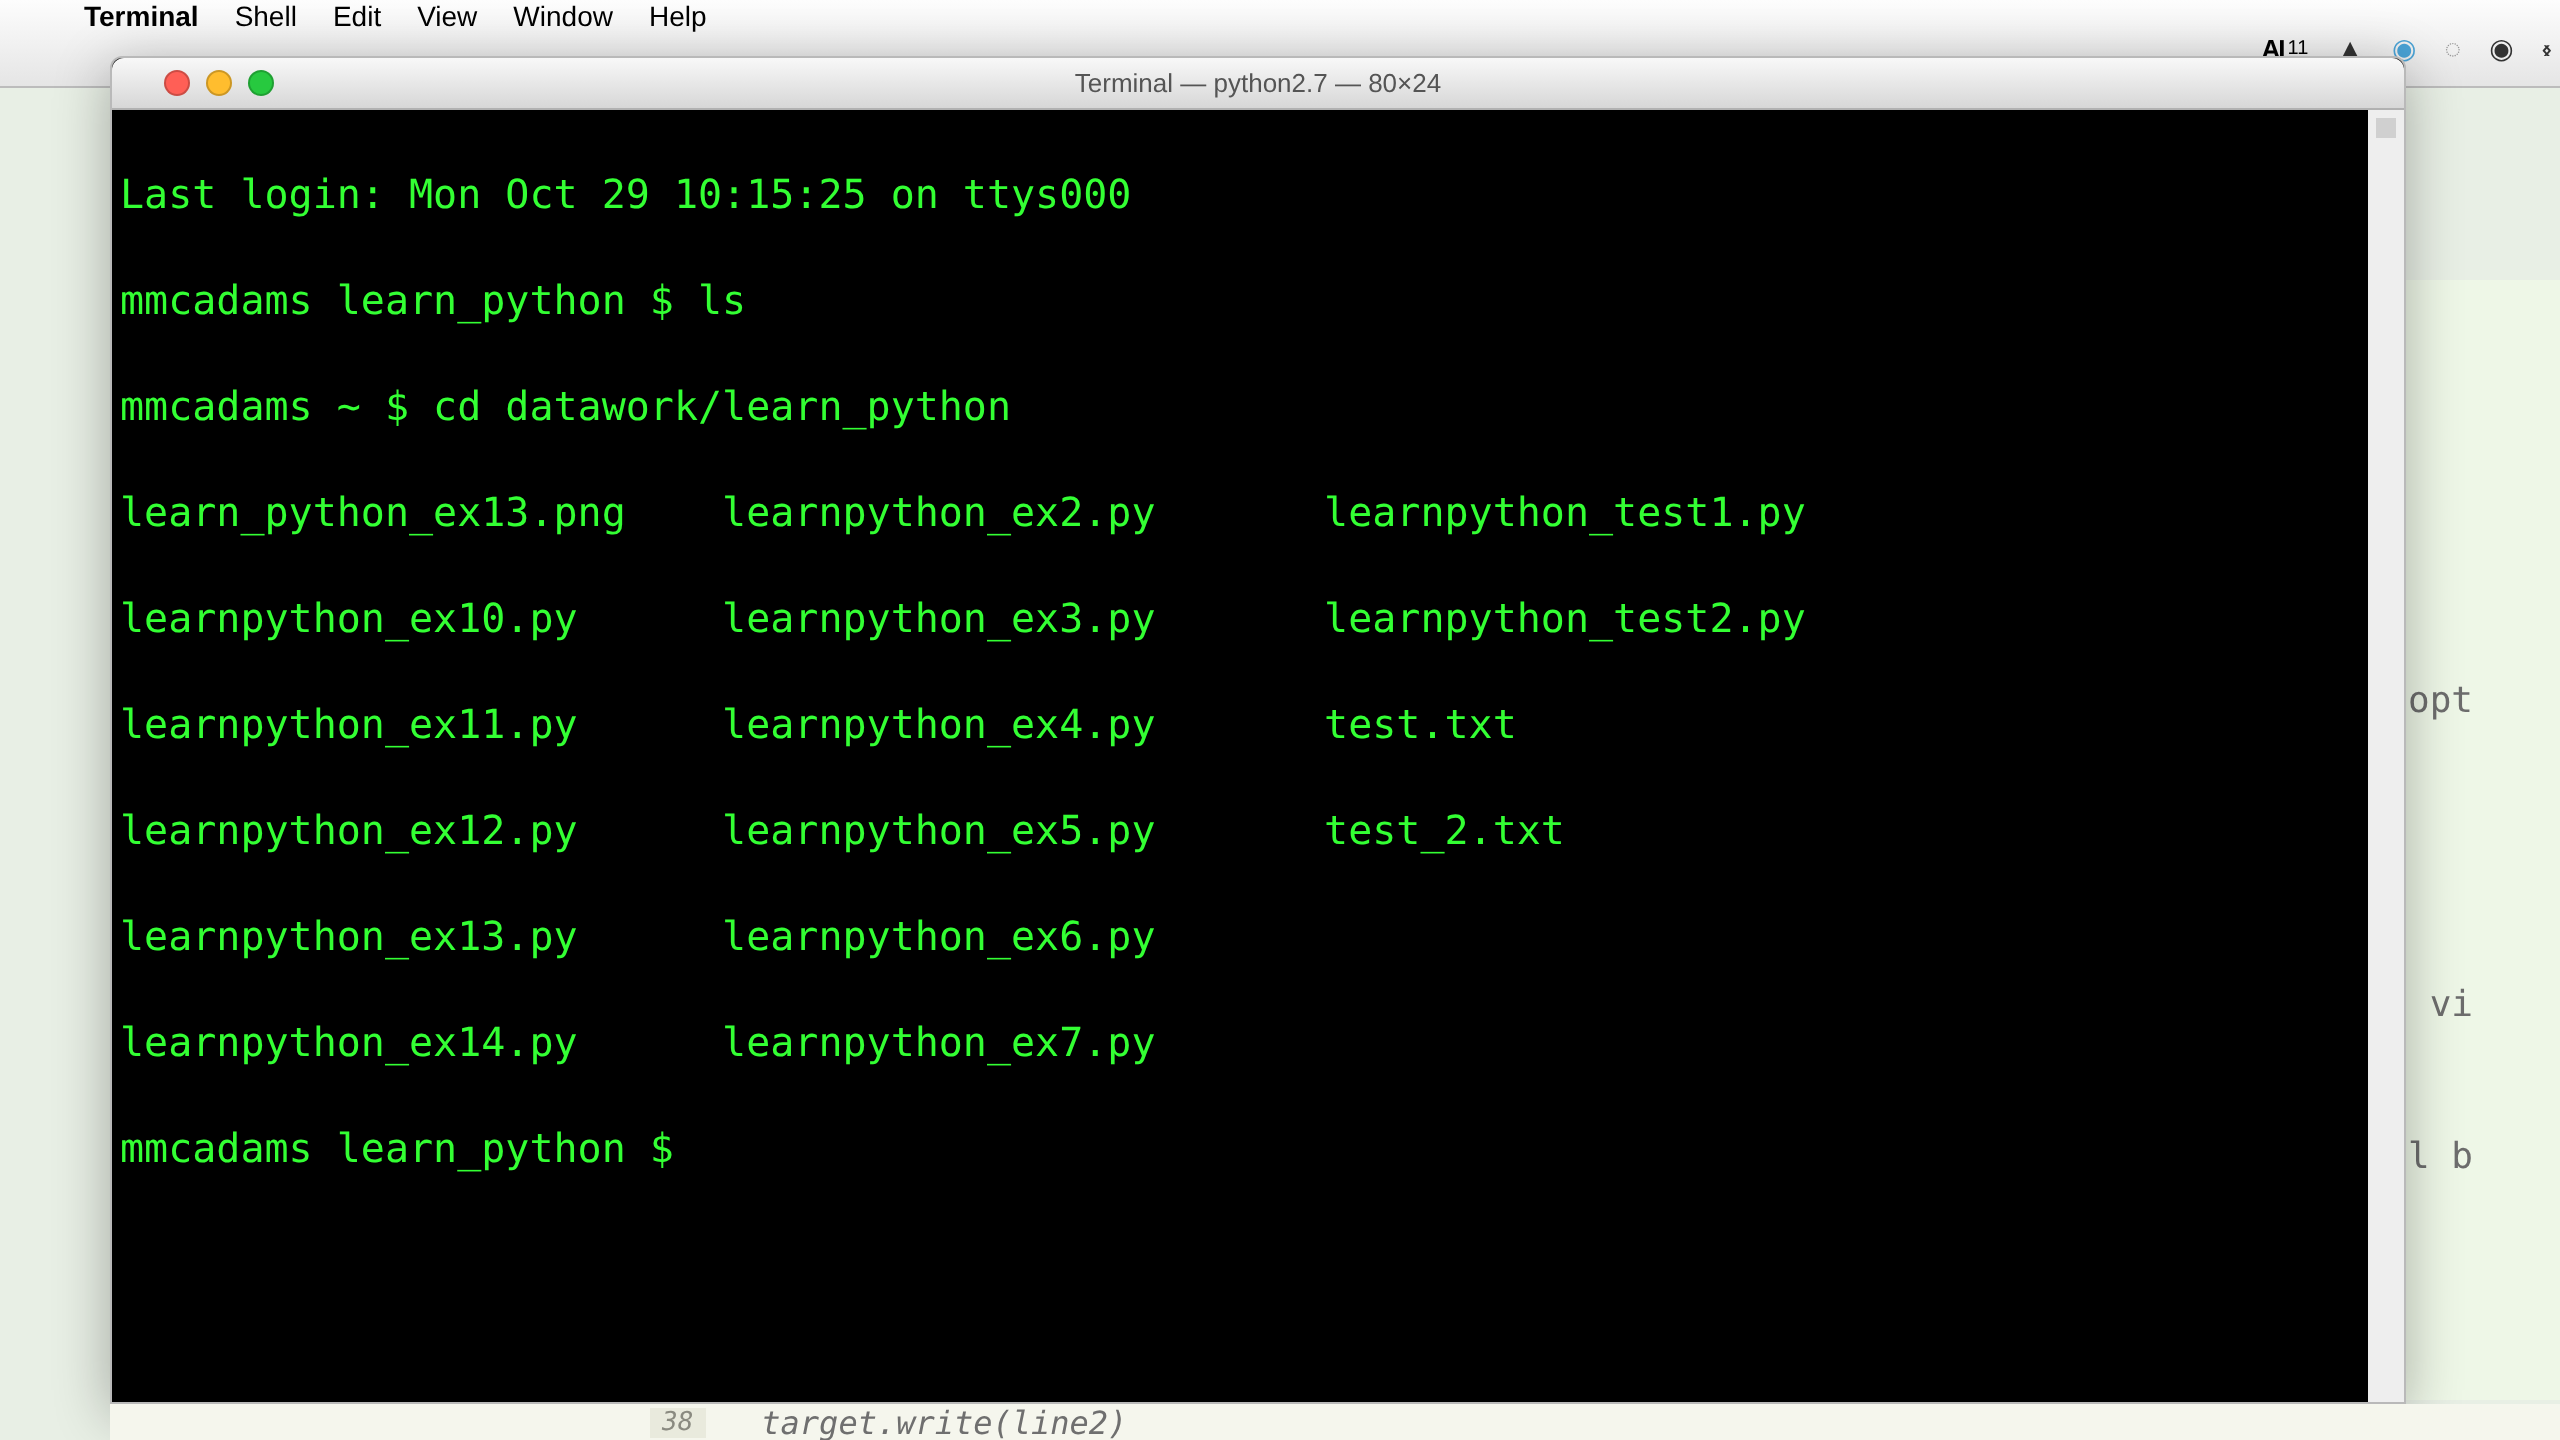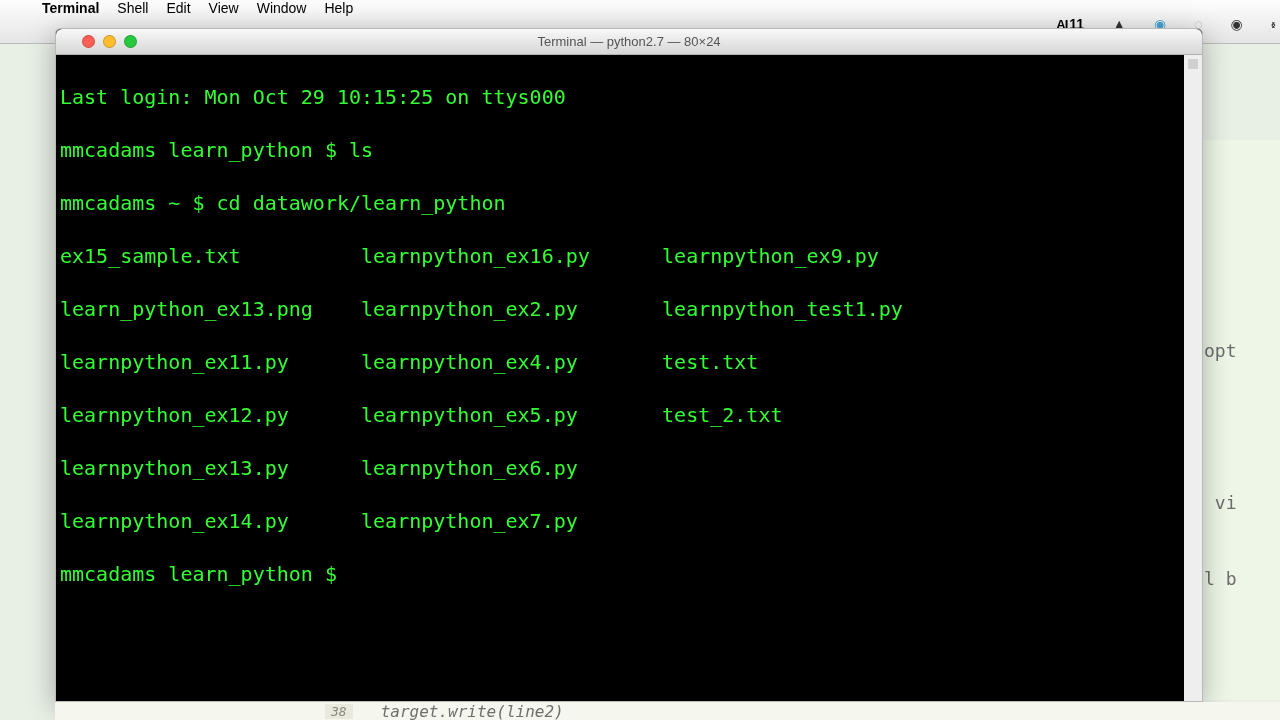--- a/index.html
+++ b/index.html
@@ -22,36 +22,36 @@
     padding: 0 8px;
     flex-direction: column;
   }
   .apple-logo { font-size: 16px; margin-right: 16px; }
   .menubar-left { display: flex; align-items: center; gap: 18px; }
   .menubar-left .appname { font-weight: bold; }
   .menubar-right {
     margin-left: auto;
     display: flex;
     align-items: center;
-    gap: 28px;
+    gap: 14px;
     font-size: 13px;
   }
   .micon { font-size: 14px; color: #333; }
   .ai-badge {
     display: inline-flex;
     align-items: center;
     gap: 2px;
   }
   .ai-badge .ai-sq {
     font-family: Arial, sans-serif;
     font-weight: bold;
     font-size: 13px;
     letter-spacing: -1px;
   }
-  .ai-count { font-size: 14px; font-weight: bold; }
+  .ai-count { font-size: 10px; }
 
   .term-window {
     position: absolute;
     left: 55px;
     top: 28px;
     width: 1148px;
     height: 674px;
     background: #0a0a0a;
     border: 1px solid #b9b9b9;
     border-radius: 6px 6px 0 0;
@@ -189,22 +189,22 @@
       <div class="dot red"></div>
       <div class="dot yellow"></div>
       <div class="dot green"></div>
     </div>
     <div class="term-title">Terminal — python2.7 — 80×24</div>
   </div>
   <div class="term-body">
 <div class="tline">Last login: Mon Oct 29 10:15:25 on ttys000</div>
 <div class="tline">mmcadams learn_python $ ls</div>
 <div class="tline">mmcadams ~ $ cd datawork/learn_python</div>
-<div class="tline">ex15_sample.txt          learnpython_ex16.py      learnpython_ex9.py</div>
 <div class="tline">learn_python_ex13.png    learnpython_ex2.py       learnpython_test1.py</div>
+<div class="tline">learnpython_ex10.py      learnpython_ex3.py       learnpython_test2.py</div>
 <div class="tline">learnpython_ex11.py      learnpython_ex4.py       test.txt</div>
 <div class="tline">learnpython_ex12.py      learnpython_ex5.py       test_2.txt</div>
 <div class="tline">learnpython_ex13.py      learnpython_ex6.py</div>
 <div class="tline">learnpython_ex14.py      learnpython_ex7.py</div>
 <div class="tline">mmcadams learn_python $ </div>
 
 
 
 
 

